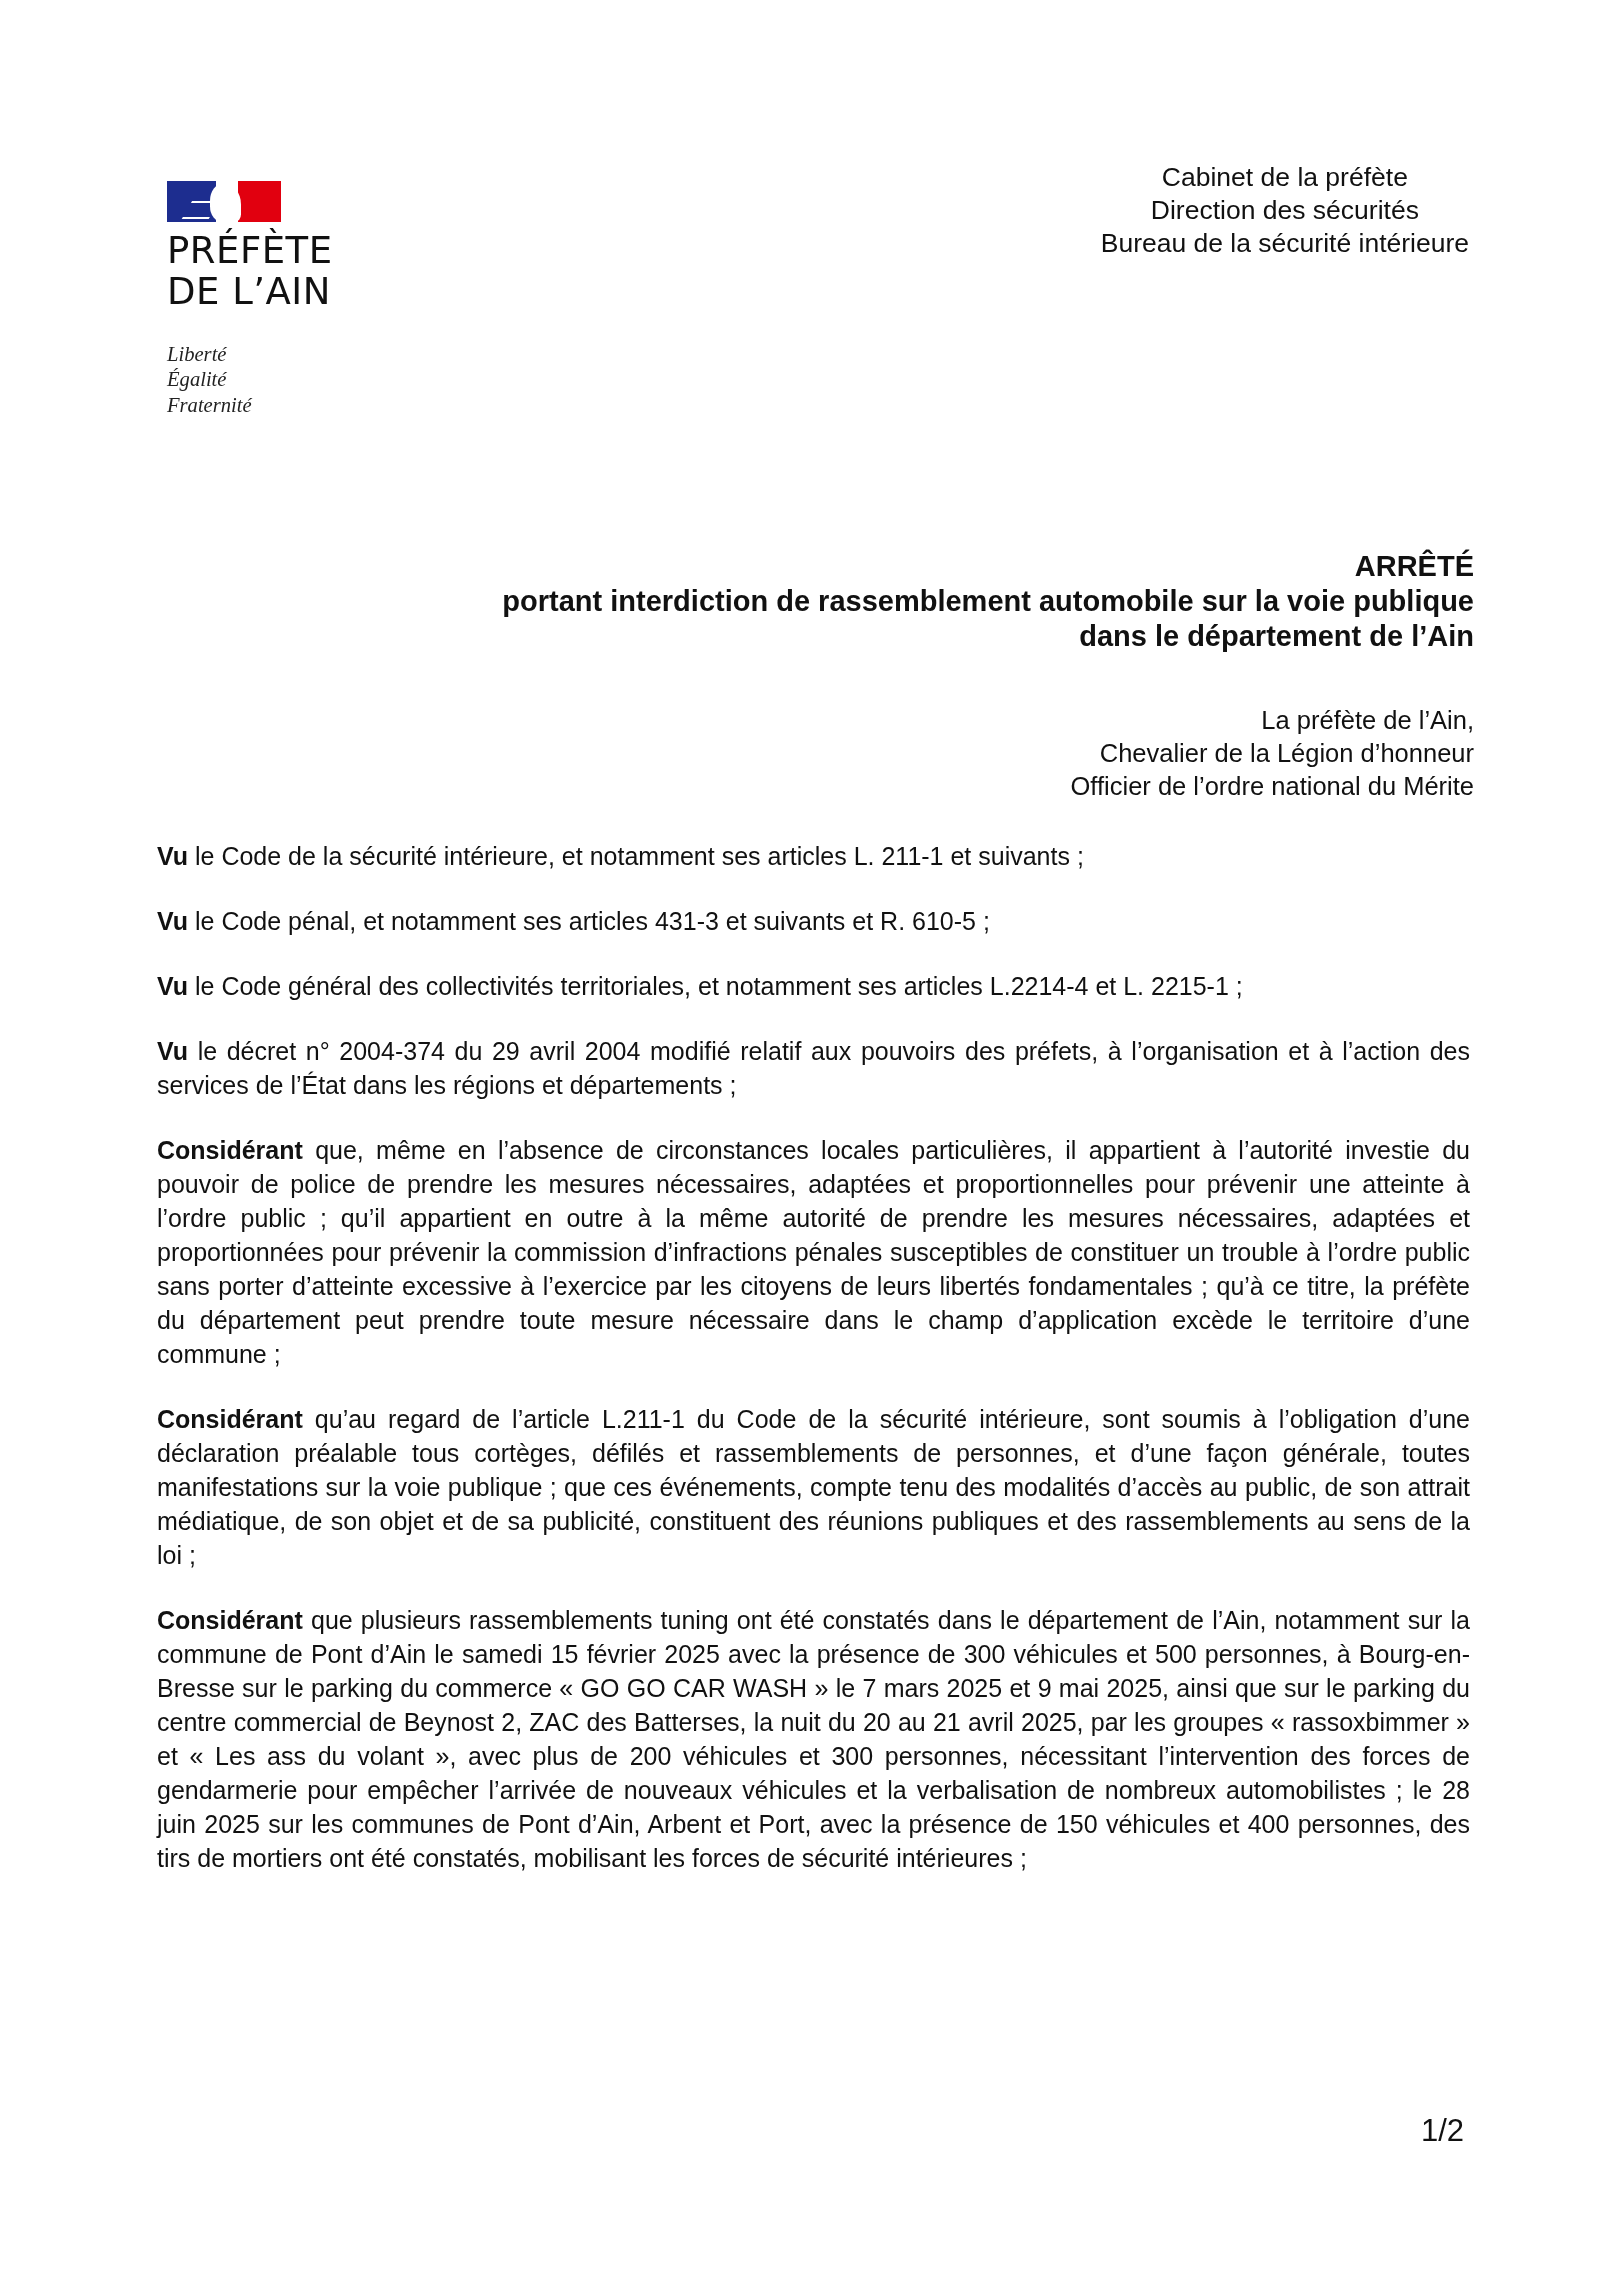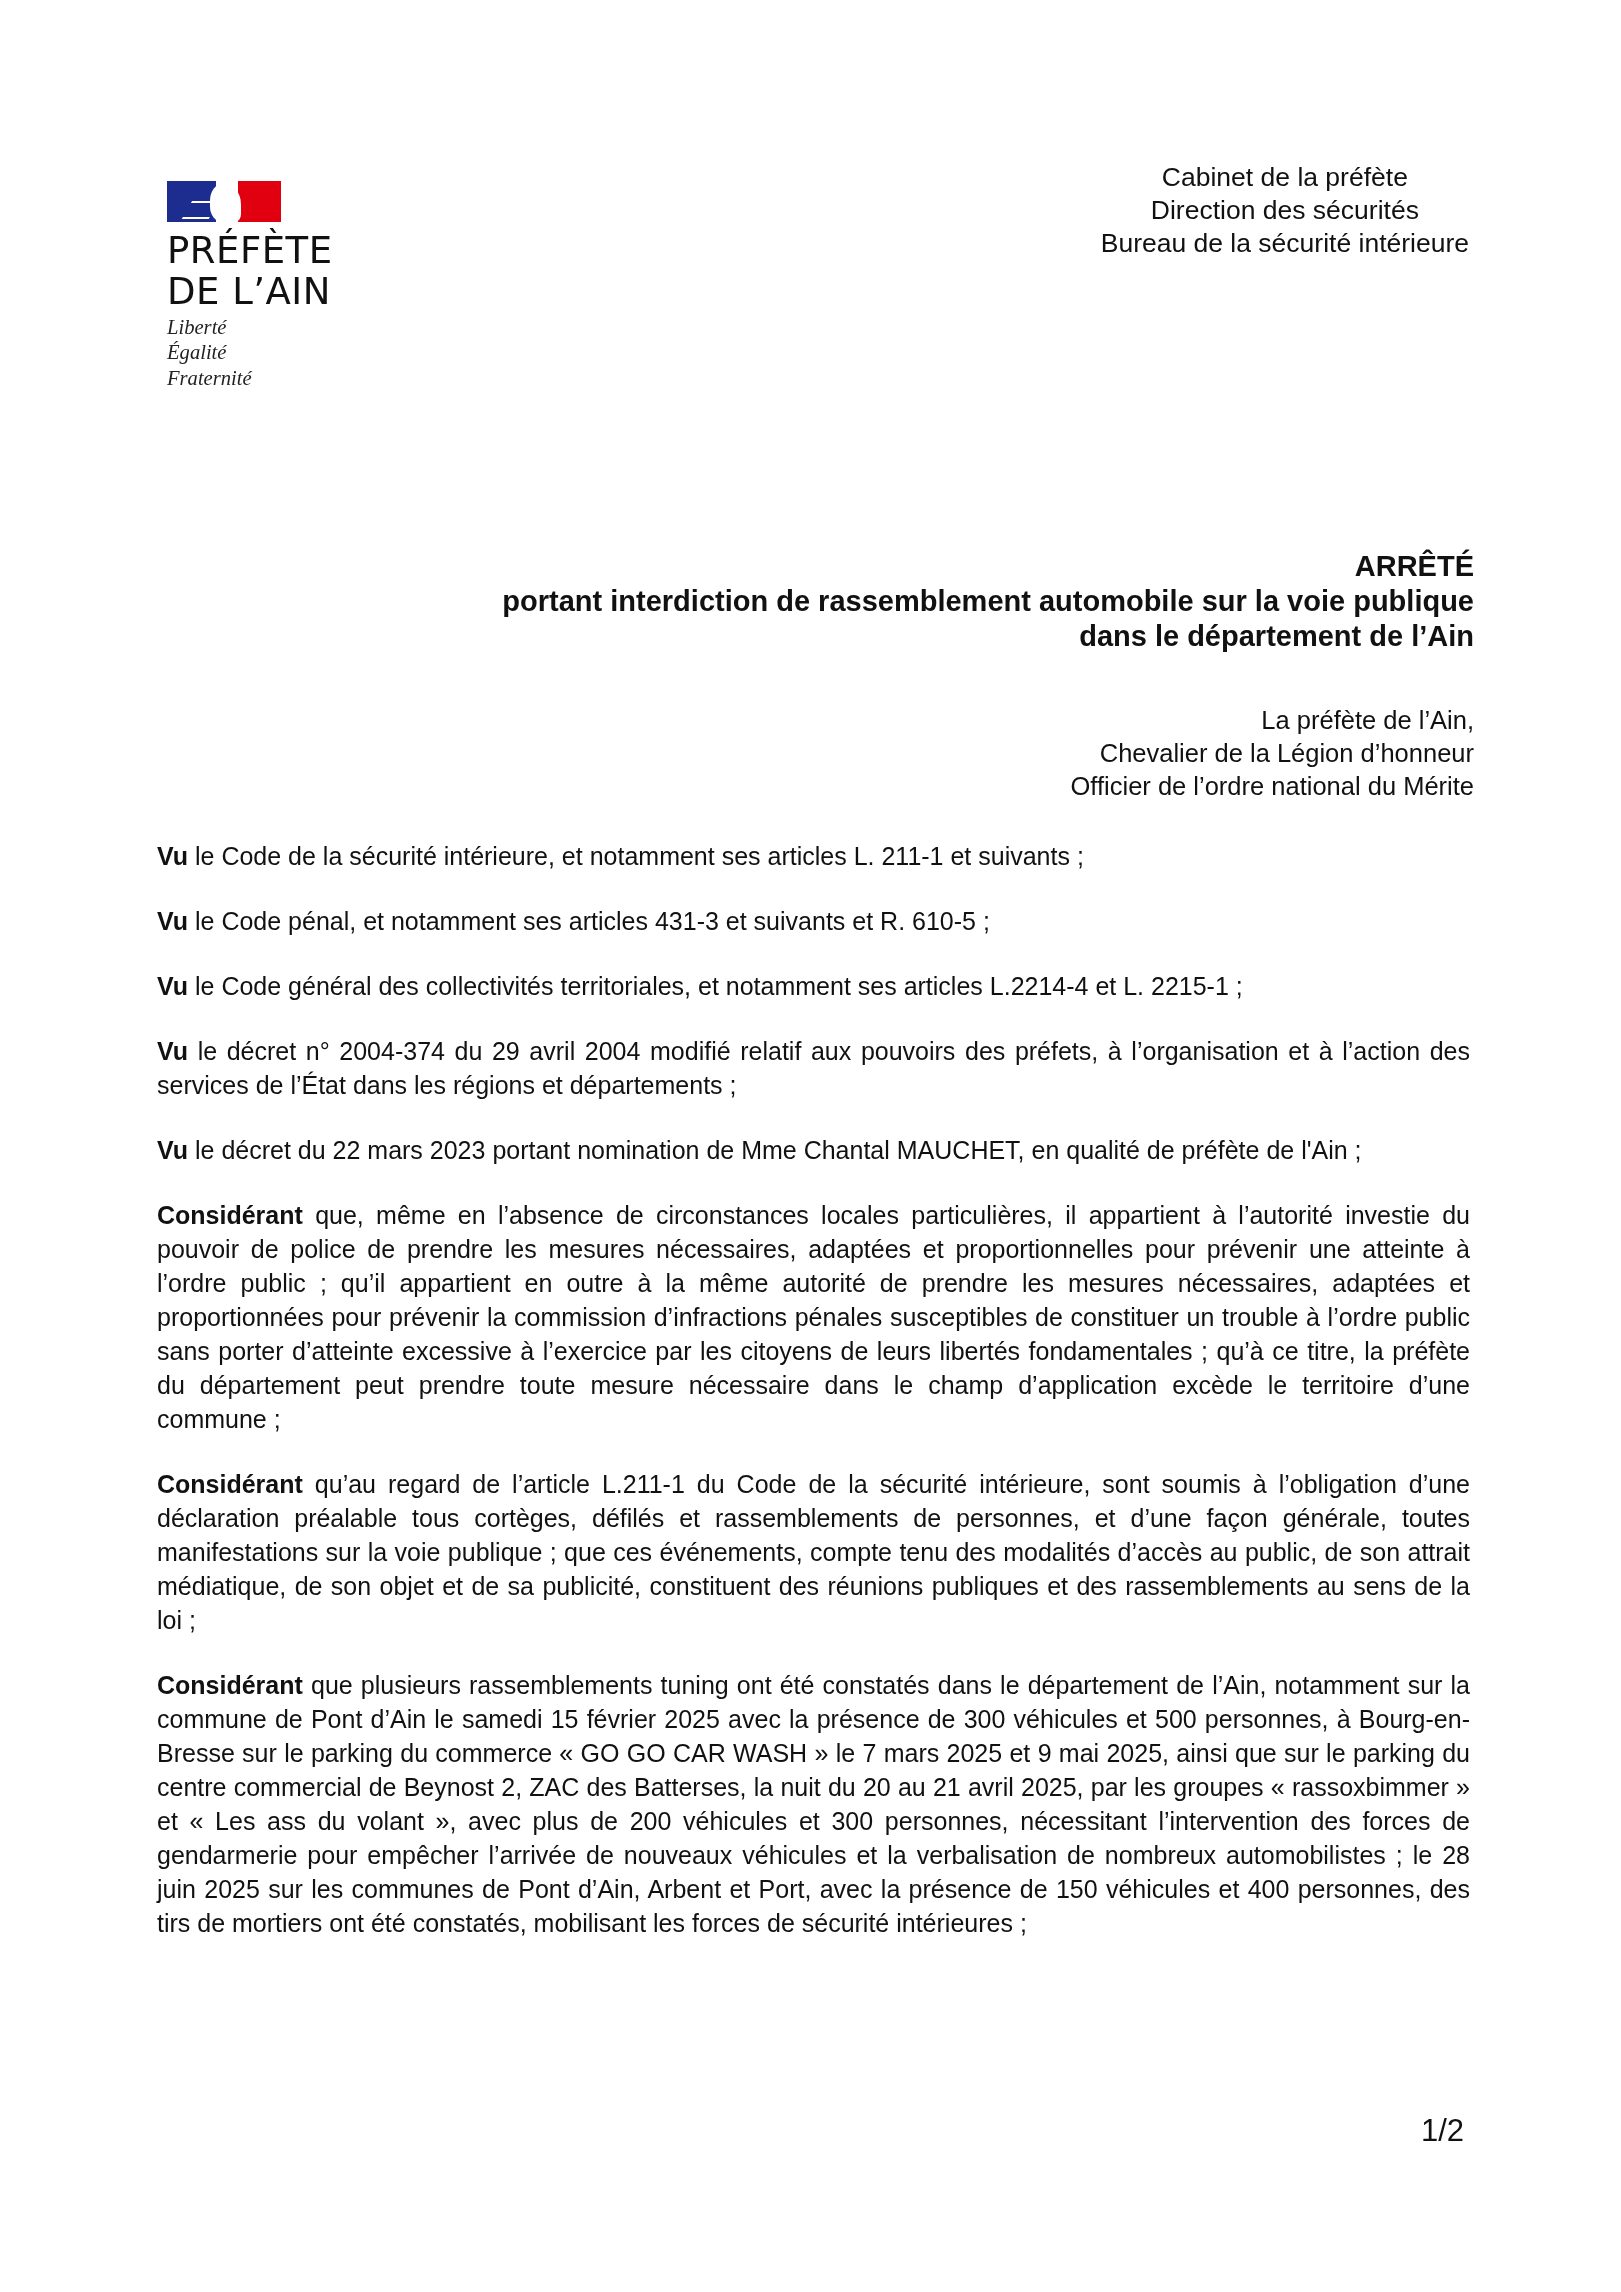--- a/index.html
+++ b/index.html
@@ -12,21 +12,21 @@
   .flag .blue { position: absolute; left: 0; top: 0; width: 49px; height: 41px; background: #1d2d8f; }
   .flag .red { position: absolute; left: 71px; top: 0; width: 43px; height: 41px; background: #e1000f; }
   .flag .mid { position: absolute; left: 49px; top: 0; width: 21.6px; height: 41px; background: #fff; }
   .flag .head { position: absolute; left: 43px; top: 2px; width: 31px; height: 39px; background: #fff; border-radius: 45% 55% 20% 40%; }
   .flag .hand { position: absolute; left: 19.6px; top: 19.6px; width: 27.4px; height: 13.7px; border-top: 2px solid #fff; border-bottom: 2px solid #fff; transform: skewX(-30deg); }
   .prefecture-name {
     margin-top: 7.8px; font-family: "DejaVu Sans", sans-serif; font-weight: normal;
     font-size: 37px; line-height: 41px; letter-spacing: 0.5px; color: #111;
   }
   .motto {
-    margin-top: 3px; font-family: "Liberation Serif", serif; font-style: italic;
+    margin-top: 30px; font-family: "Liberation Serif", serif; font-style: italic;
     font-size: 20.6px; line-height: 25.5px; color: #222;
   }
   .service {
     position: absolute; right: 152px; top: 161px; text-align: center;
     font-size: 26.5px; line-height: 33px;
   }
   .title-block {
     position: absolute; left: 147px; right: 147px; top: 549px; text-align: right;
     font-weight: bold; font-size: 29px; line-height: 35px;
   }
@@ -82,20 +82,19 @@
   <div>La préfète de l’Ain,</div>
   <div>Chevalier de la Légion d’honneur</div>
   <div>Officier de l’ordre national du Mérite</div>
 </div>
 
 <div class="body-text">
   <p><b>Vu</b><span> le Code de la sécurité intérieure, et notamment ses articles L. 211-1 et suivants ;</span></p>
   <p><b>Vu</b><span> le Code pénal, et notamment ses articles 431-3 et suivants et R. 610-5 ;</span></p>
   <p><b>Vu</b><span> le Code général des collectivités territoriales, et notamment ses articles L.2214-4 et L. 2215-1 ;</span></p>
   <p><b>Vu</b><span> le décret n° 2004-374 du 29 avril 2004 modifié relatif aux pouvoirs des préfets, à l’organisation et à l’action des services de l’État dans les régions et départements ;</span></p>
-  <p><b>Vu</b><span> le décret du 22 mars 2023 portant nomination de Mme Chantal MAUCHET, en qualité de préfète de l'Ain ;</span></p>
   <p><b>Considérant</b><span> que, même en l’absence de circonstances locales particulières, il appartient à l’autorité investie du pouvoir de police de prendre les mesures nécessaires, adaptées et proportionnelles pour prévenir une atteinte à l’ordre public ; qu’il appartient en outre à la même autorité de prendre les mesures nécessaires, adaptées et proportionnées pour prévenir la commission d’infractions pénales susceptibles de constituer un trouble à l’ordre public sans porter d’atteinte excessive à l’exercice par les citoyens de leurs libertés fondamentales ; qu’à ce titre, la préfète du département peut prendre toute mesure nécessaire dans le champ d’application excède le territoire d’une commune ;</span></p>
   <p><b>Considérant</b><span> qu’au regard de l’article L.211-1 du Code de la sécurité intérieure, sont soumis à l’obligation d’une déclaration préalable tous cortèges, défilés et rassemblements de personnes, et d’une façon générale, toutes manifestations sur la voie publique ; que ces événements, compte tenu des modalités d’accès au public, de son attrait médiatique, de son objet et de sa publicité, constituent des réunions publiques et des rassemblements au sens de la loi ;</span></p>
   <p><b>Considérant</b><span> que plusieurs rassemblements tuning ont été constatés dans le département de l’Ain, notamment sur la commune de Pont d’Ain le samedi 15 février 2025 avec la présence de 300 véhicules et 500 personnes, à Bourg-en-Bresse sur le parking du commerce « GO GO CAR WASH » le 7 mars 2025 et 9 mai 2025, ainsi que sur le parking du centre commercial de Beynost 2, ZAC des Batterses, la nuit du 20 au 21 avril 2025, par les groupes « rassoxbimmer » et « Les ass du volant », avec plus de 200 véhicules et 300 personnes, nécessitant l’intervention des forces de gendarmerie pour empêcher l’arrivée de nouveaux véhicules et la verbalisation de nombreux automobilistes ; le 28 juin 2025 sur les communes de Pont d’Ain, Arbent et Port, avec la présence de 150 véhicules et 400 personnes, des tirs de mortiers ont été constatés, mobilisant les forces de sécurité intérieures ;</span></p>
 </div>
 
 <div class="page-number">1/2</div>
 
 
 </body></html>

